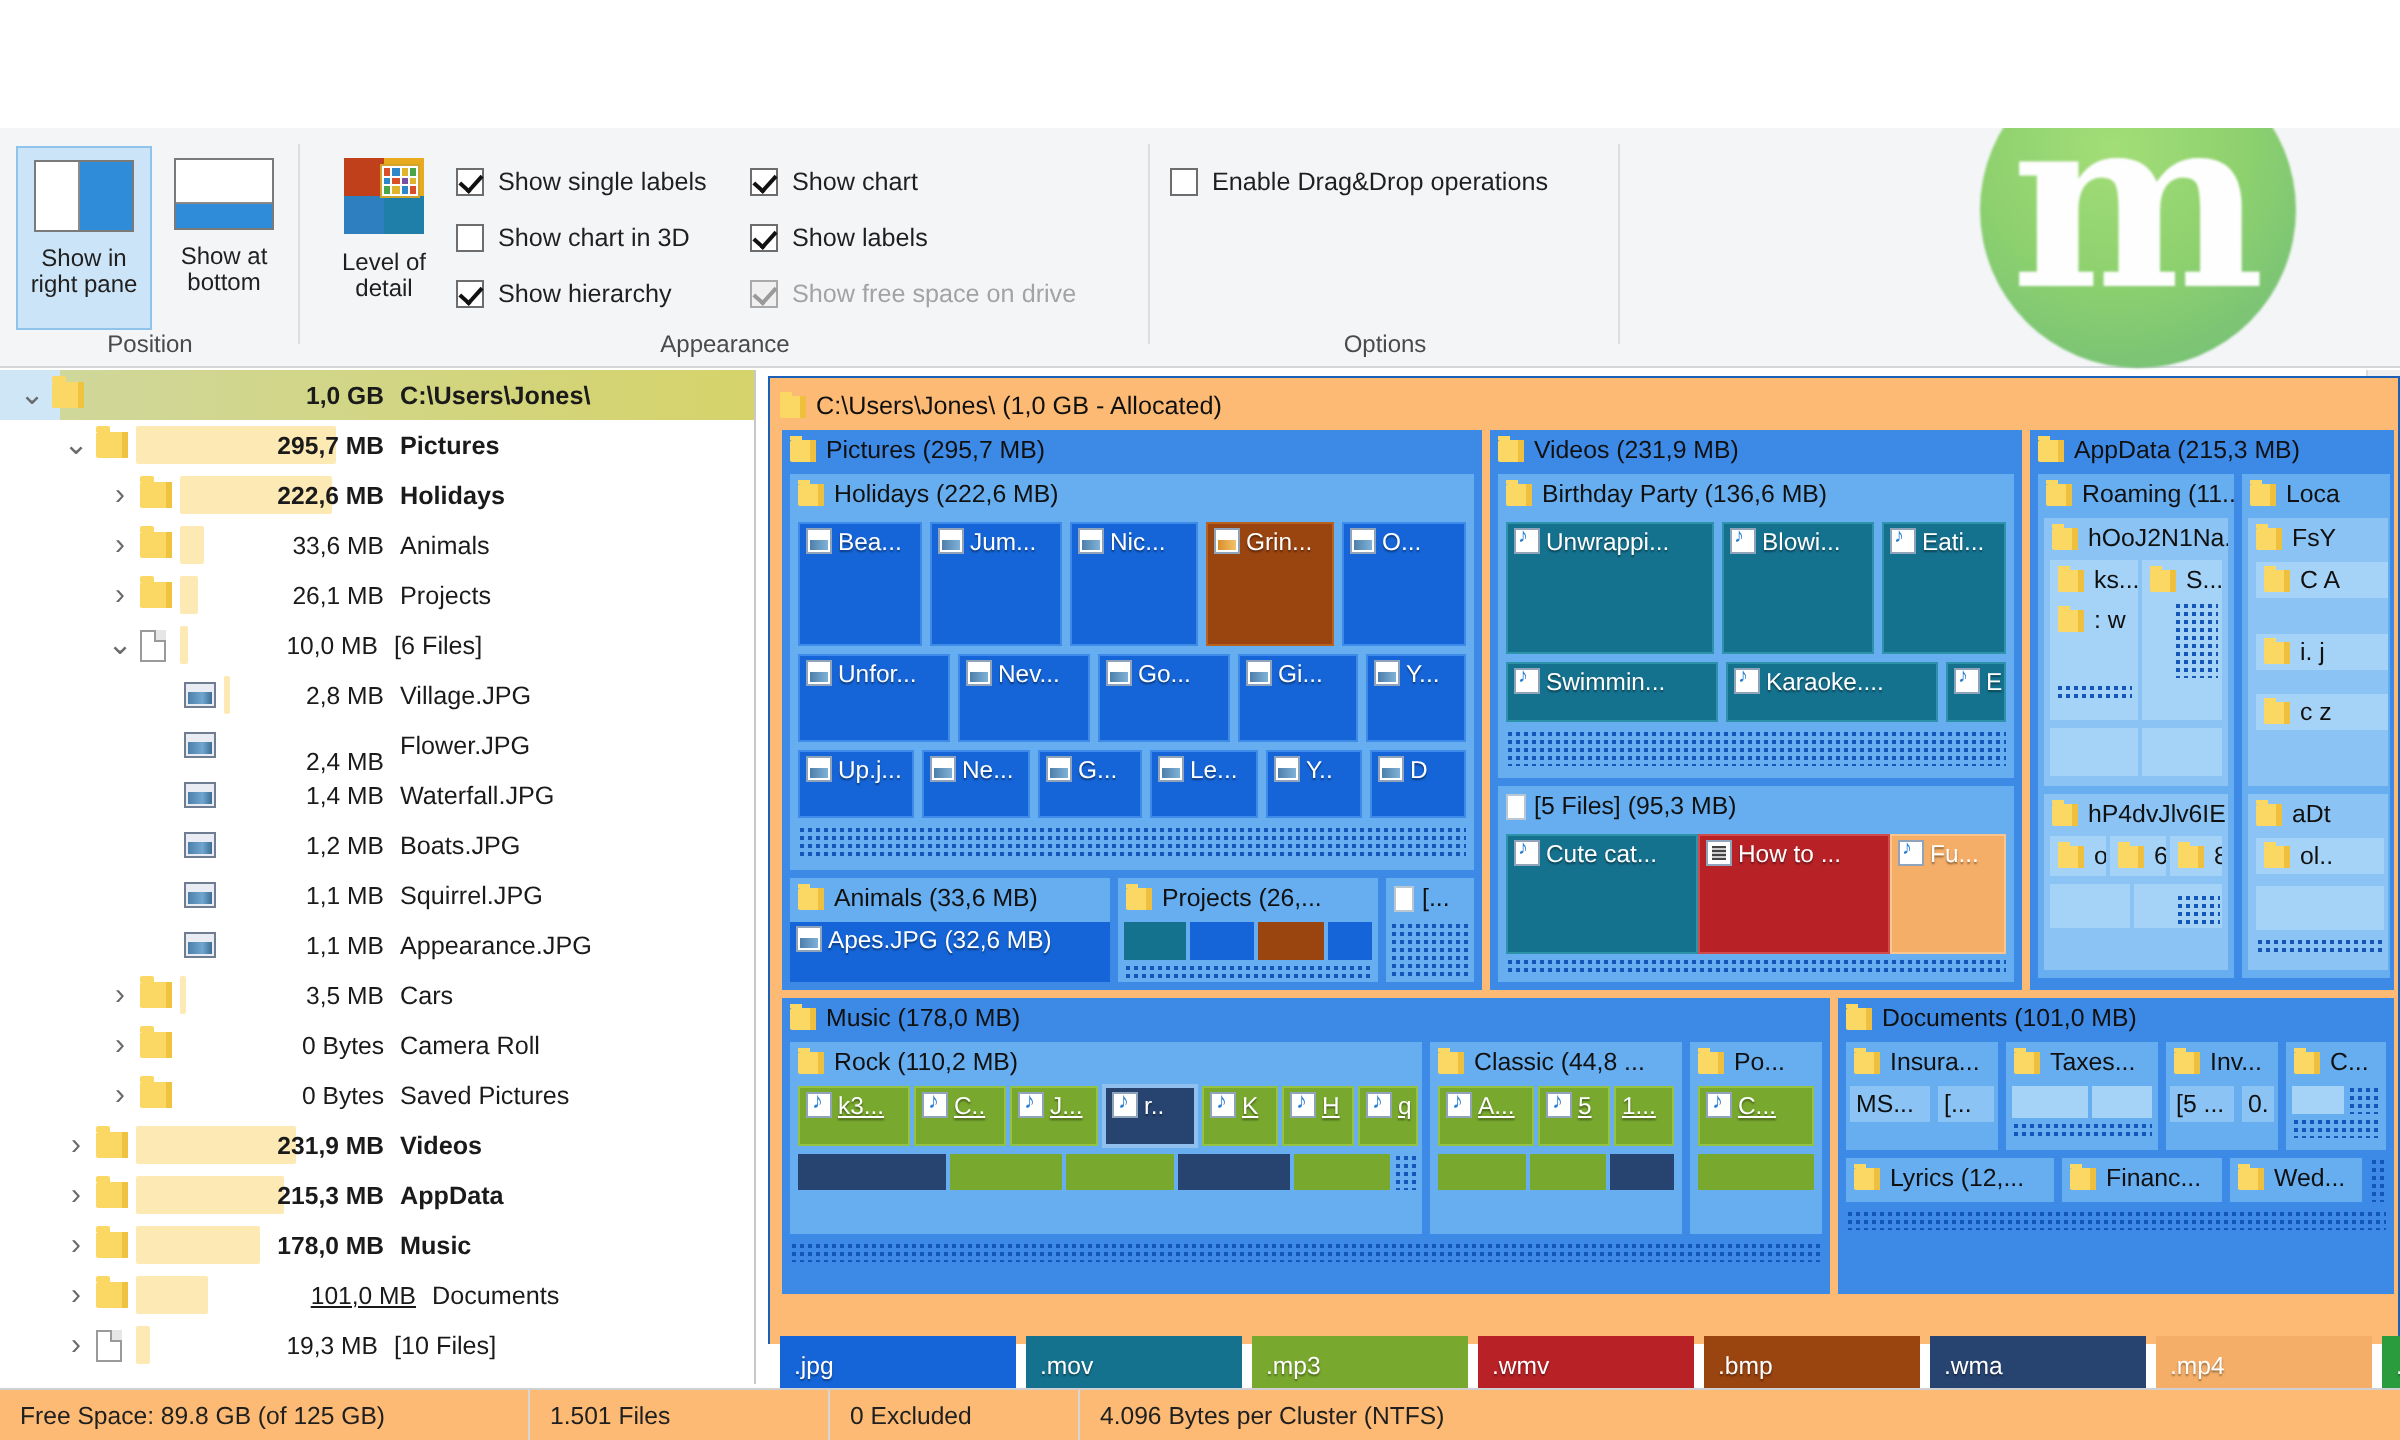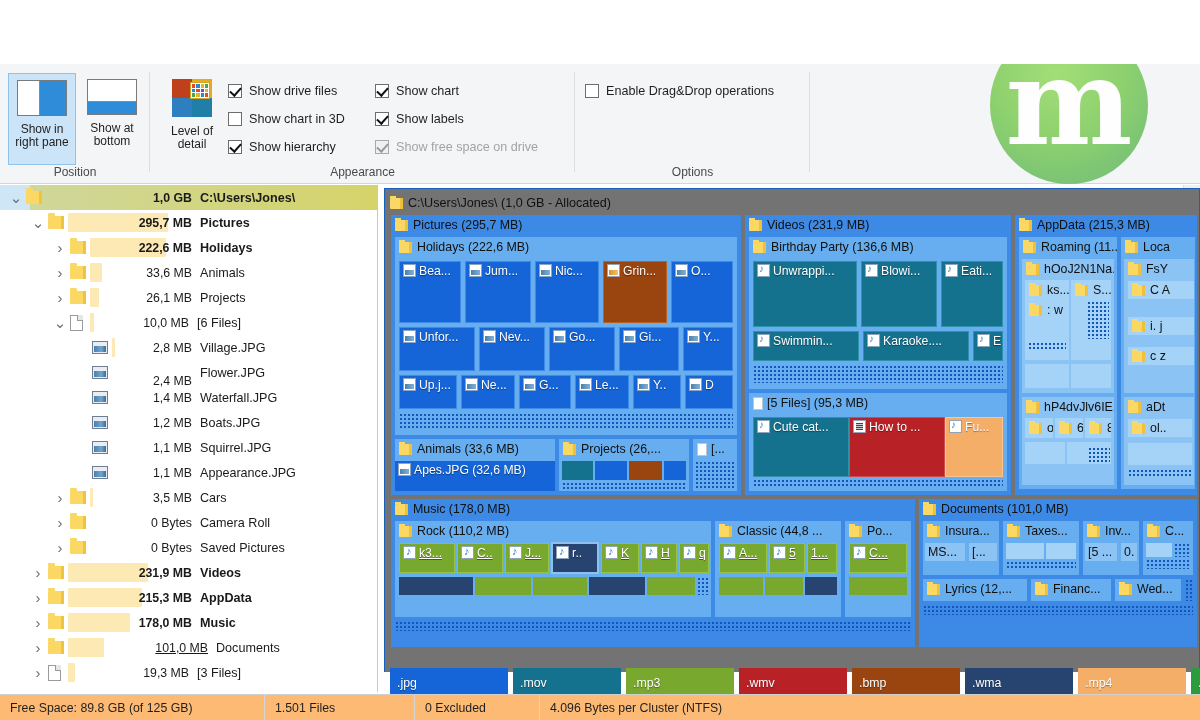--- a/index.html
+++ b/index.html
@@ -181,21 +181,21 @@
   .tscroll-up, .tscroll-dn {
     position: absolute; left: 0; width: 17px; height: 17px; color: #5a5a5a;
     display: flex; align-items: center; justify-content: center; font-size: 9px;
   }
   .tscroll-up { top: 0; } .tscroll-dn { bottom: 0; }
   .tscroll-thumb { position: absolute; left: 1px; top: 18px; width: 15px; height: 290px; background: #cdcdcd; }
 
   
   .chartpane {
     position: absolute; left: 384px; top: 188px; width: 816px; height: 504px;
-    background: #737373; border: 1px solid #1a5fb8; overflow: hidden;
+    background: #fdba74; border: 1px solid #1a5fb8; overflow: hidden;
   }
   .tm-title {
     position: absolute; left: 5px; top: 4px; height: 20px; display: flex; align-items: center;
     color: #101010; font-size: 12.6px;
   }
   .tm-fold {
     width: 13px; height: 11px; background: #fbd864; border-radius: 1px;
     position: relative; margin-right: 5px; flex: none;
   }
   .tm-fold::before { content:""; position:absolute; left:0; top:-2px; width:6px; height:2px; background:#fbd864; }
@@ -357,21 +357,21 @@
               <i style="background:#2f86c8"></i>
               <i style="background:#d94f2a"></i>
           </span>
         </span>
         <span>Level of</span>
         <span>detail</span>
       </div>
 
       <div class="chkrow" style="left:78px;top:20px">
         <span class="chk on"></span>
-        <span>Show drive files</span>
+        <span>Show single labels</span>
       </div>
       <div class="chkrow" style="left:78px;top:48px">
         <span class="chk"></span>
         <span>Show chart in 3D</span>
       </div>
       <div class="chkrow" style="left:78px;top:76px">
         <span class="chk on"></span>
         <span>Show hierarchy</span>
       </div>
 
@@ -531,21 +531,21 @@
         <span class="ico-folder"></span>
         <span class="tbar" style="right: auto; left: 68px; width: 36px;"></span>
         <span class="tsize" style="width: 148px; text-decoration: underline;">101,0 MB</span>
         <span class="tname">Documents</span>
       </div>
       <div class="trow">
         <span class="twist" style="margin-left: 28px; font-size: 15px;">›</span>
         <span class="ico-file"></span>
         <span class="tbar" style="right: auto; left: 68px; width: 7px;"></span>
         <span class="tsize" style="width: 132px;">19,3 MB</span>
-        <span class="tname">[3 Files]</span>
+        <span class="tname">[10 Files]</span>
       </div>
     </div>
   <div class="tscroll">
     <div class="tscroll-up">▲</div>
     <div class="tscroll-thumb"></div>
     <div class="tscroll-dn">▼</div>
   </div>
 
   <div class="chartpane">
 

